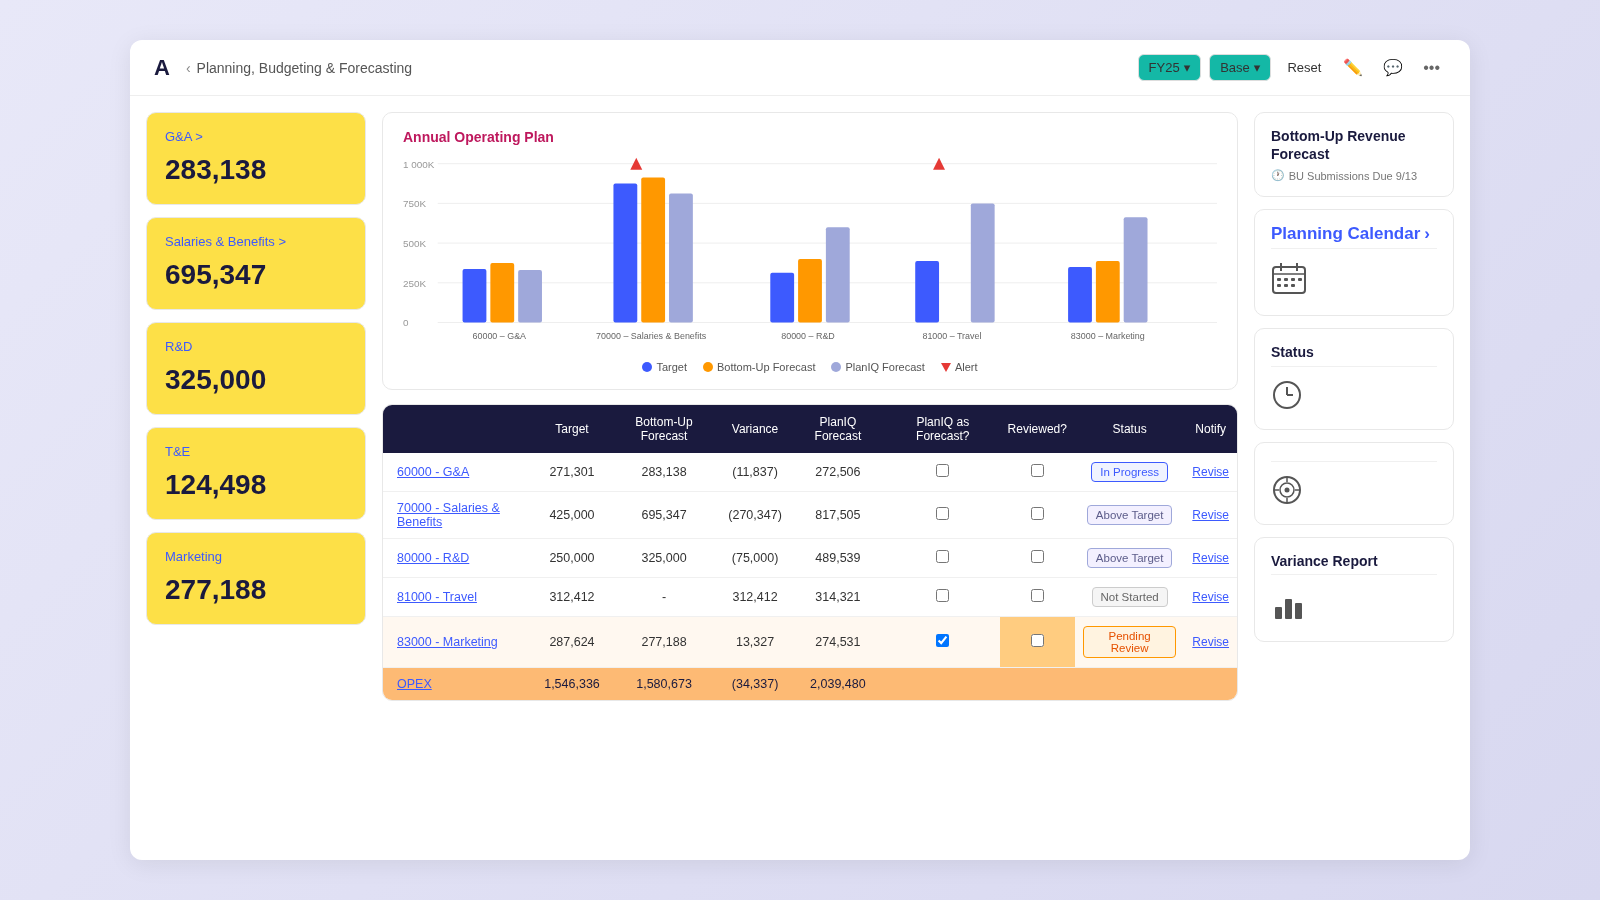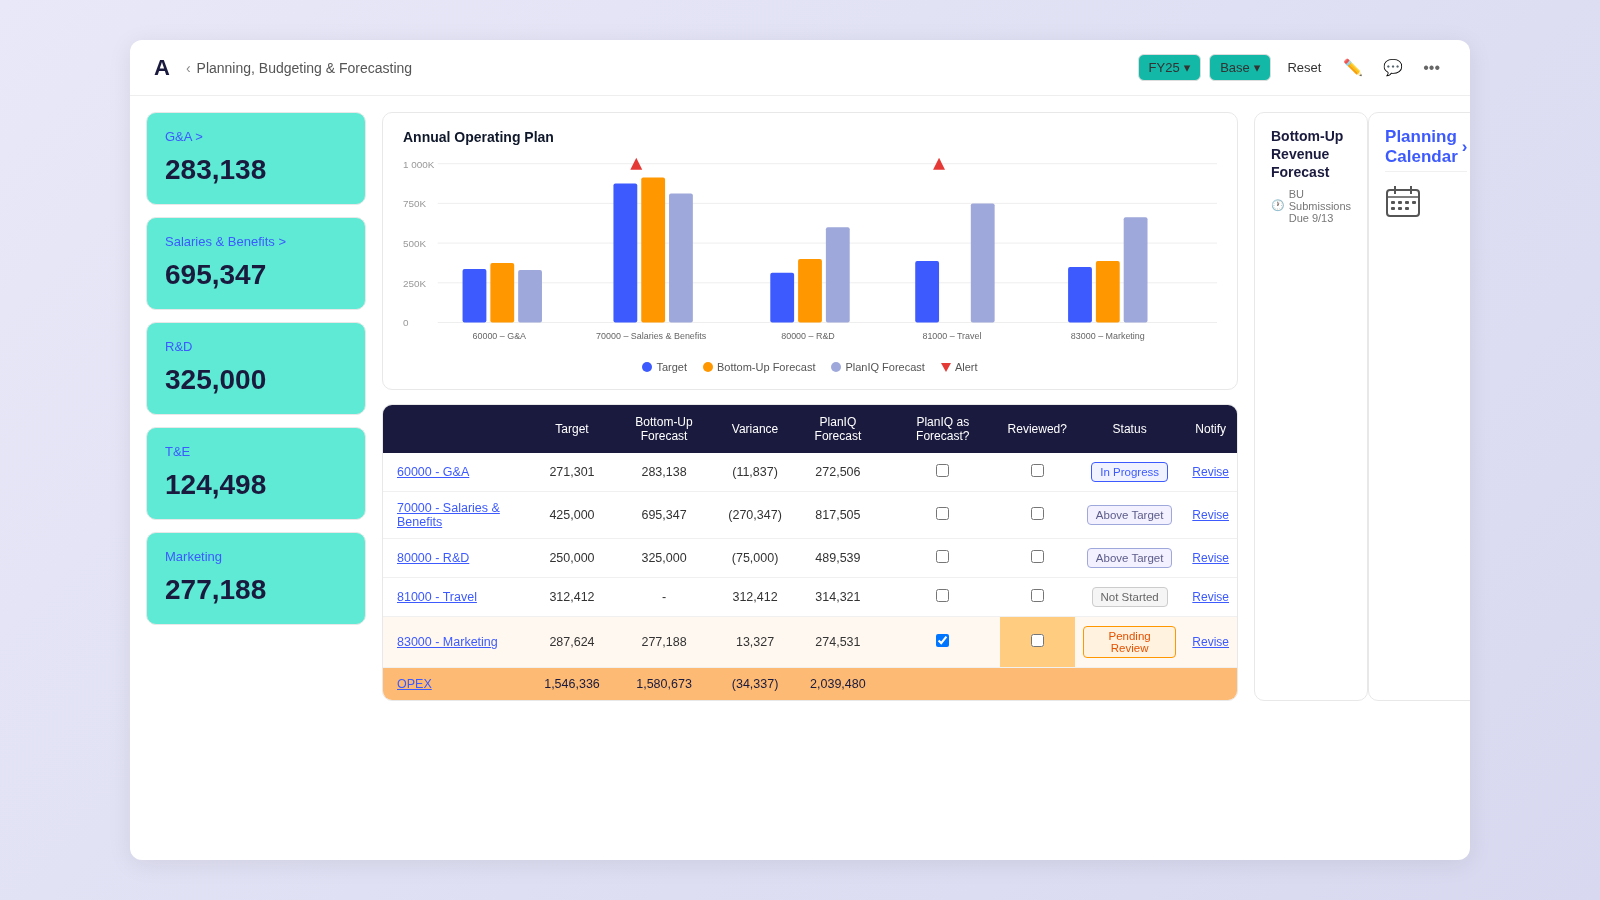--- a/index.html
+++ b/index.html
@@ -83,21 +83,21 @@
     }
     
     .kpi-column {
       display: flex;
       flex-direction: column;
       gap: 12px;
       width: 220px;
       flex-shrink: 0;
     }
     .kpi-card {
-      background: #5eead4;
+      background: #fde047;
       border: 1px solid #e8e8e8;
       border-radius: 10px;
       padding: 16px 18px 18px;
     }
     .kpi-label {
       font-size: 13px;
       color: #3d5afe;
       font-weight: 500;
       cursor: pointer;
     }
@@ -117,21 +117,21 @@
     
     .chart-card {
       background: #fff;
       border: 1px solid #e8e8e8;
       border-radius: 10px;
       padding: 16px 20px;
     }
     .chart-title {
       font-size: 14px;
       font-weight: 600;
-      color: #0f172a;
+      color: #be185d;
       margin-bottom: 10px;
     }
     .chart-area {
       position: relative;
       height: 200px;
     }
     .chart-svg { width: 100%; height: 100%; }
     .chart-legend {
       display: flex;
       gap: 16px;
@@ -203,22 +203,22 @@
     .status-above-target { color: #5c5c8a; border-color: #9fa8da; background: #f3f0ff; }
     .status-not-started { color: #666; border-color: #ccc; background: #f5f5f5; }
     .status-pending-review { color: #e65100; border-color: #ff9800; background: #fff3e0; }
     .revise-link { color: #3d5afe; text-decoration: underline; cursor: pointer; font-size: 12px; }
     .total-row td { font-weight: 400; color: #1a1a3e; background: #fdba74; }
     
     .right-column {
       width: 200px;
       flex-shrink: 0;
       display: flex;
-      flex-direction: row;
-      gap: 0;
+      flex-direction: column;
+      gap: 12px;
     }
     .right-card {
       background: #fff;
       border: 1px solid #e8e8e8;
       border-radius: 10px;
       padding: 14px 16px;
     }
     .right-card-title {
       font-size: 14px;
       font-weight: 700;

